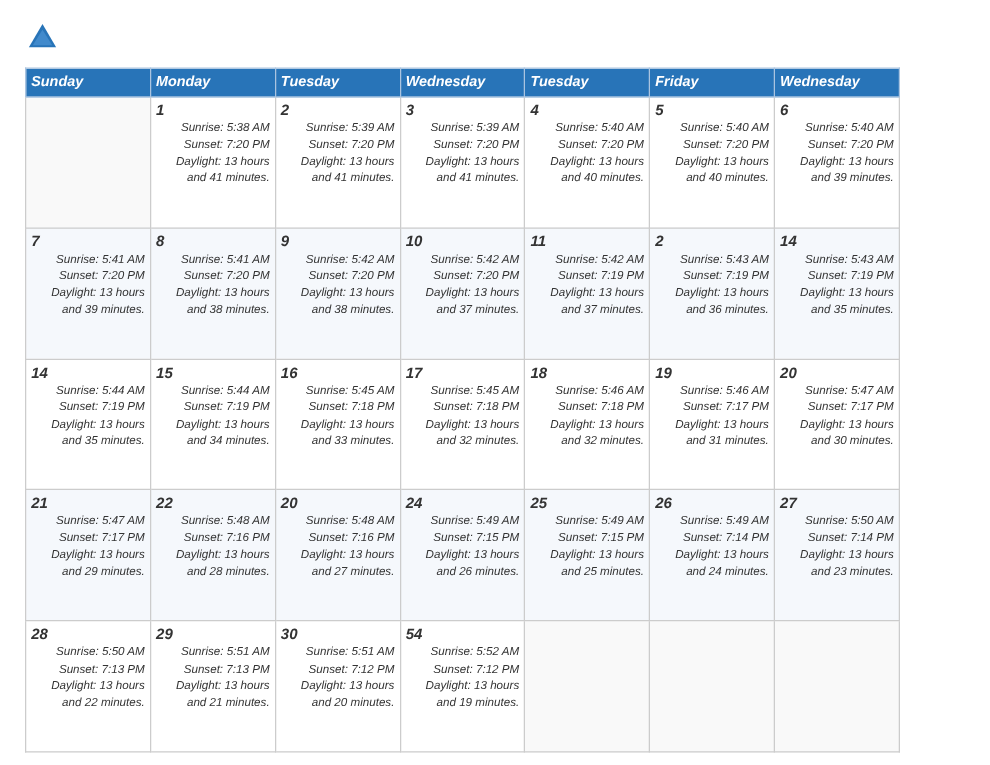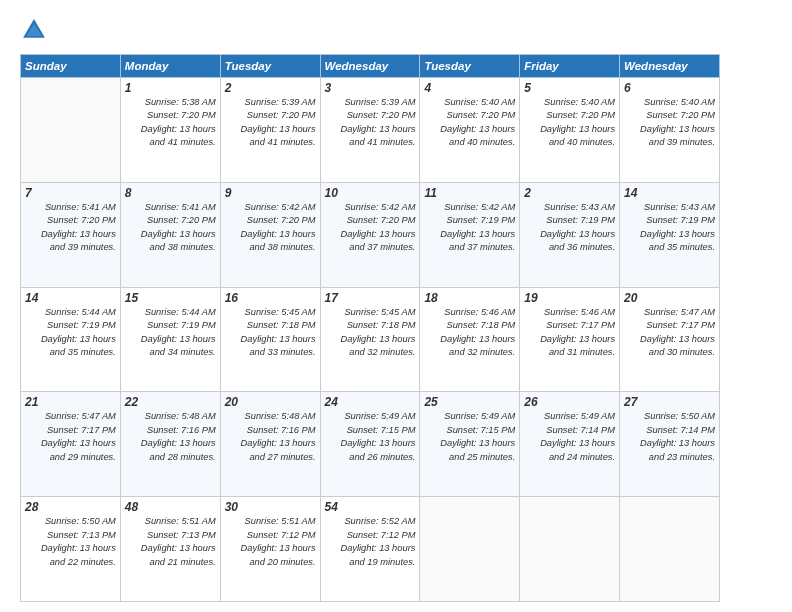--- a/index.html
+++ b/index.html
@@ -333,21 +333,21 @@
         </tr>
         <tr>
           <td>
             <span class="day-num">28</span>
             <div class="cell-info" style="white-space: pre-line;">Sunrise: 5:50 AM
 Sunset: 7:13 PM
 Daylight: 13 hours
 and 22 minutes.</div>
           </td>
           <td>
-            <span class="day-num">48</span>
+            <span class="day-num">29</span>
             <div class="cell-info" style="white-space: pre-line;">Sunrise: 5:51 AM
 Sunset: 7:13 PM
 Daylight: 13 hours
 and 21 minutes.</div>
           </td>
           <td>
             <span class="day-num">30</span>
             <div class="cell-info" style="white-space: pre-line;">Sunrise: 5:51 AM
 Sunset: 7:12 PM
 Daylight: 13 hours

